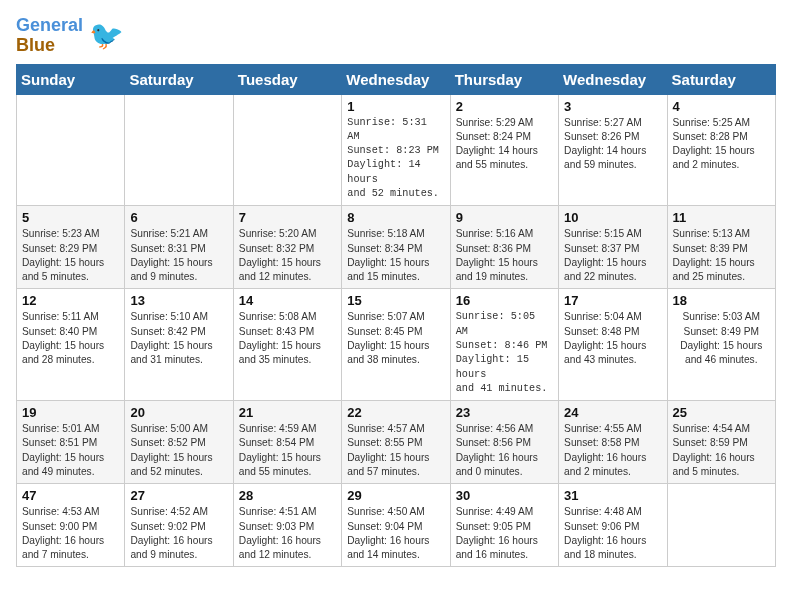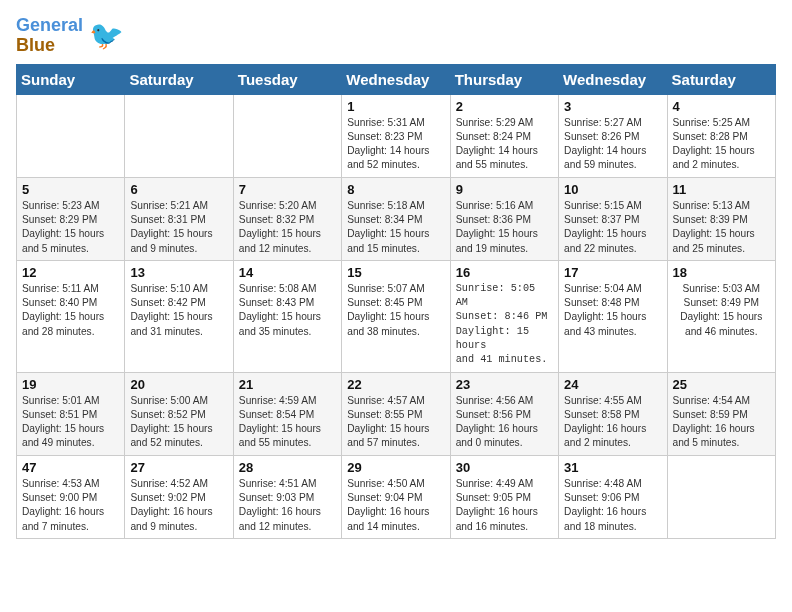--- a/index.html
+++ b/index.html
@@ -123,21 +123,21 @@
         <th>Saturday</th>
       </tr>
   </thead>
   <tbody id="calendar-body">
   <tr>
         <td class="empty"></td>
         <td class="empty"></td>
         <td class="empty"></td>
         <td>
           <span class="day-number">1</span>
-          <div class="day-info" style="white-space: pre-line;">Sunrise: 5:31 AM
+          <div class="day-info" style="white-space: pre-line; font-family: Liberation Mono, monospace;">Sunrise: 5:31 AM
 Sunset: 8:23 PM
 Daylight: 14 hours
 and 52 minutes.</div>
         </td>
         <td>
           <span class="day-number">2</span>
           <div class="day-info" style="white-space: pre-line;">Sunrise: 5:29 AM
 Sunset: 8:24 PM
 Daylight: 14 hours
 and 55 minutes.</div>

